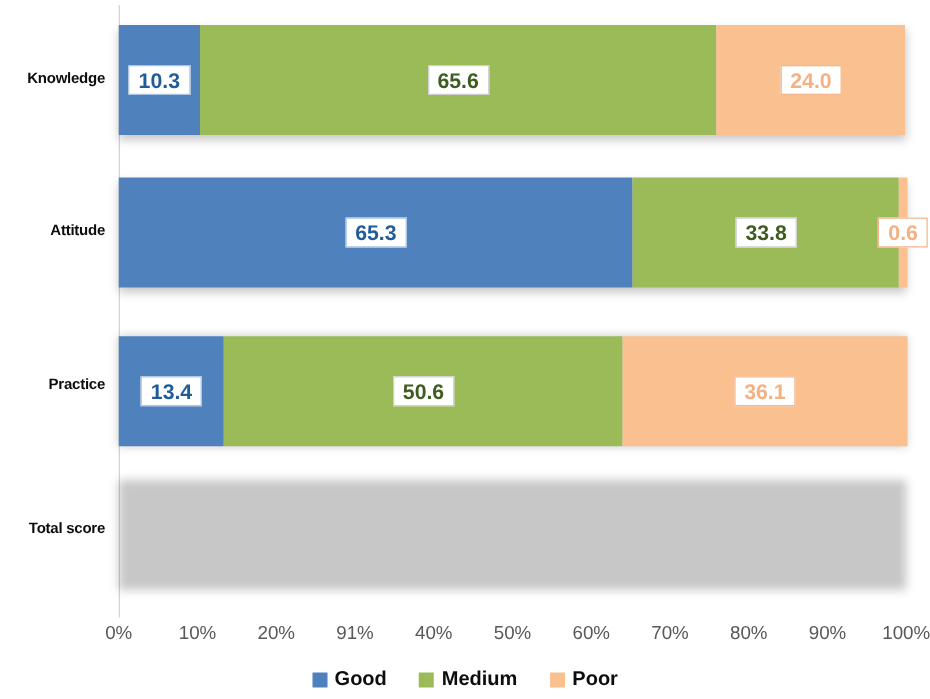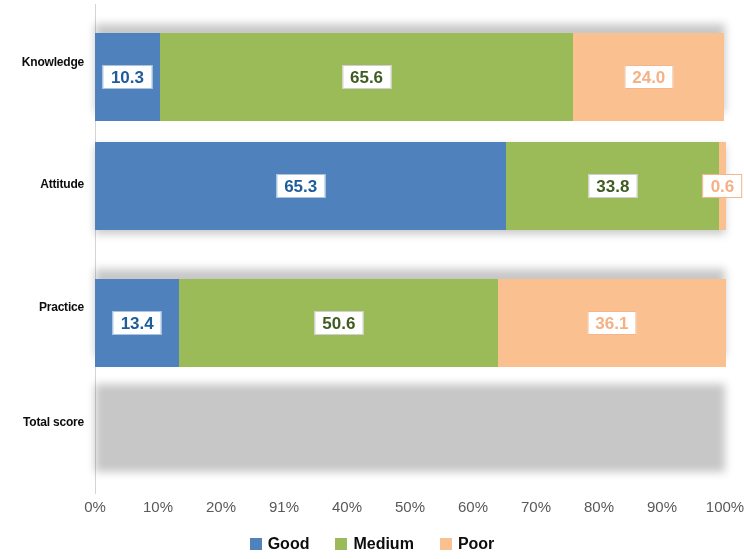--- a/index.html
+++ b/index.html
@@ -129,39 +129,39 @@
 </style>
 </head>
 <body>
 
 <div id="chart-root">
 
   <div class="axis-line"></div>
 
   <div class="plot-area" id="plot-area">
       <div class="shadow" style="left: 0px; width: 630px; top: 24px; position: absolute;"></div>
-      <div class="bar-row" style="top: 20px; margin-top: 13px;">
+      <div class="bar-row" style="top: 20px;">
         <div class="seg good" title="Knowledge — Good: 10.3" style="left: 0px; width: 64.89px;"></div>
         <div class="dlabel good" style="left: 32.445px;">10.3</div>
         <div class="seg medium" title="Knowledge — Medium: 65.6" style="left: 64.89px; width: 413.28px;"></div>
         <div class="dlabel medium" style="left: 271.53px;">65.6</div>
         <div class="seg poor" title="Knowledge — Poor: 24" style="left: 478.17px; width: 151.2px;"></div>
         <div class="dlabel poor" style="left: 553.77px;">24.0</div>
       </div>
       <div class="shadow" style="left: 0px; width: 630px; top: 146px; position: absolute;"></div>
       <div class="bar-row" style="top: 142px;">
         <div class="seg good" title="Attitude — Good: 65.3" style="left: 0px; width: 411.39px;"></div>
         <div class="dlabel good" style="left: 205.695px;">65.3</div>
         <div class="seg medium" title="Attitude — Medium: 33.8" style="left: 411.39px; width: 212.94px;"></div>
         <div class="dlabel medium" style="left: 517.86px;">33.8</div>
         <div class="seg poor" title="Attitude — Poor: 1" style="left: 624.33px; width: 6.3px;"></div>
         <div class="dlabel poor" style="left: 627.48px;">0.6</div>
       </div>
       <div class="shadow" style="left: 0px; width: 630px; top: 269px; position: absolute;"></div>
-      <div class="bar-row" style="top: 279px;">
+      <div class="bar-row" style="top: 269px;">
         <div class="seg good" title="Practice — Good: 13.4" style="left: 0px; width: 84.42px;"></div>
         <div class="dlabel good" style="left: 42.21px;">13.4</div>
         <div class="seg medium" title="Practice — Medium: 50.6" style="left: 84.42px; width: 318.78px;"></div>
         <div class="dlabel medium" style="left: 243.81px;">50.6</div>
         <div class="seg poor" title="Practice — Poor: 36.1" style="left: 403.2px; width: 227.43px;"></div>
         <div class="dlabel poor" style="left: 516.915px;">36.1</div>
       </div>
       <div class="shadow" style="left: 0px; width: 630px; top: 384px; position: absolute;"></div>
     </div>
 

